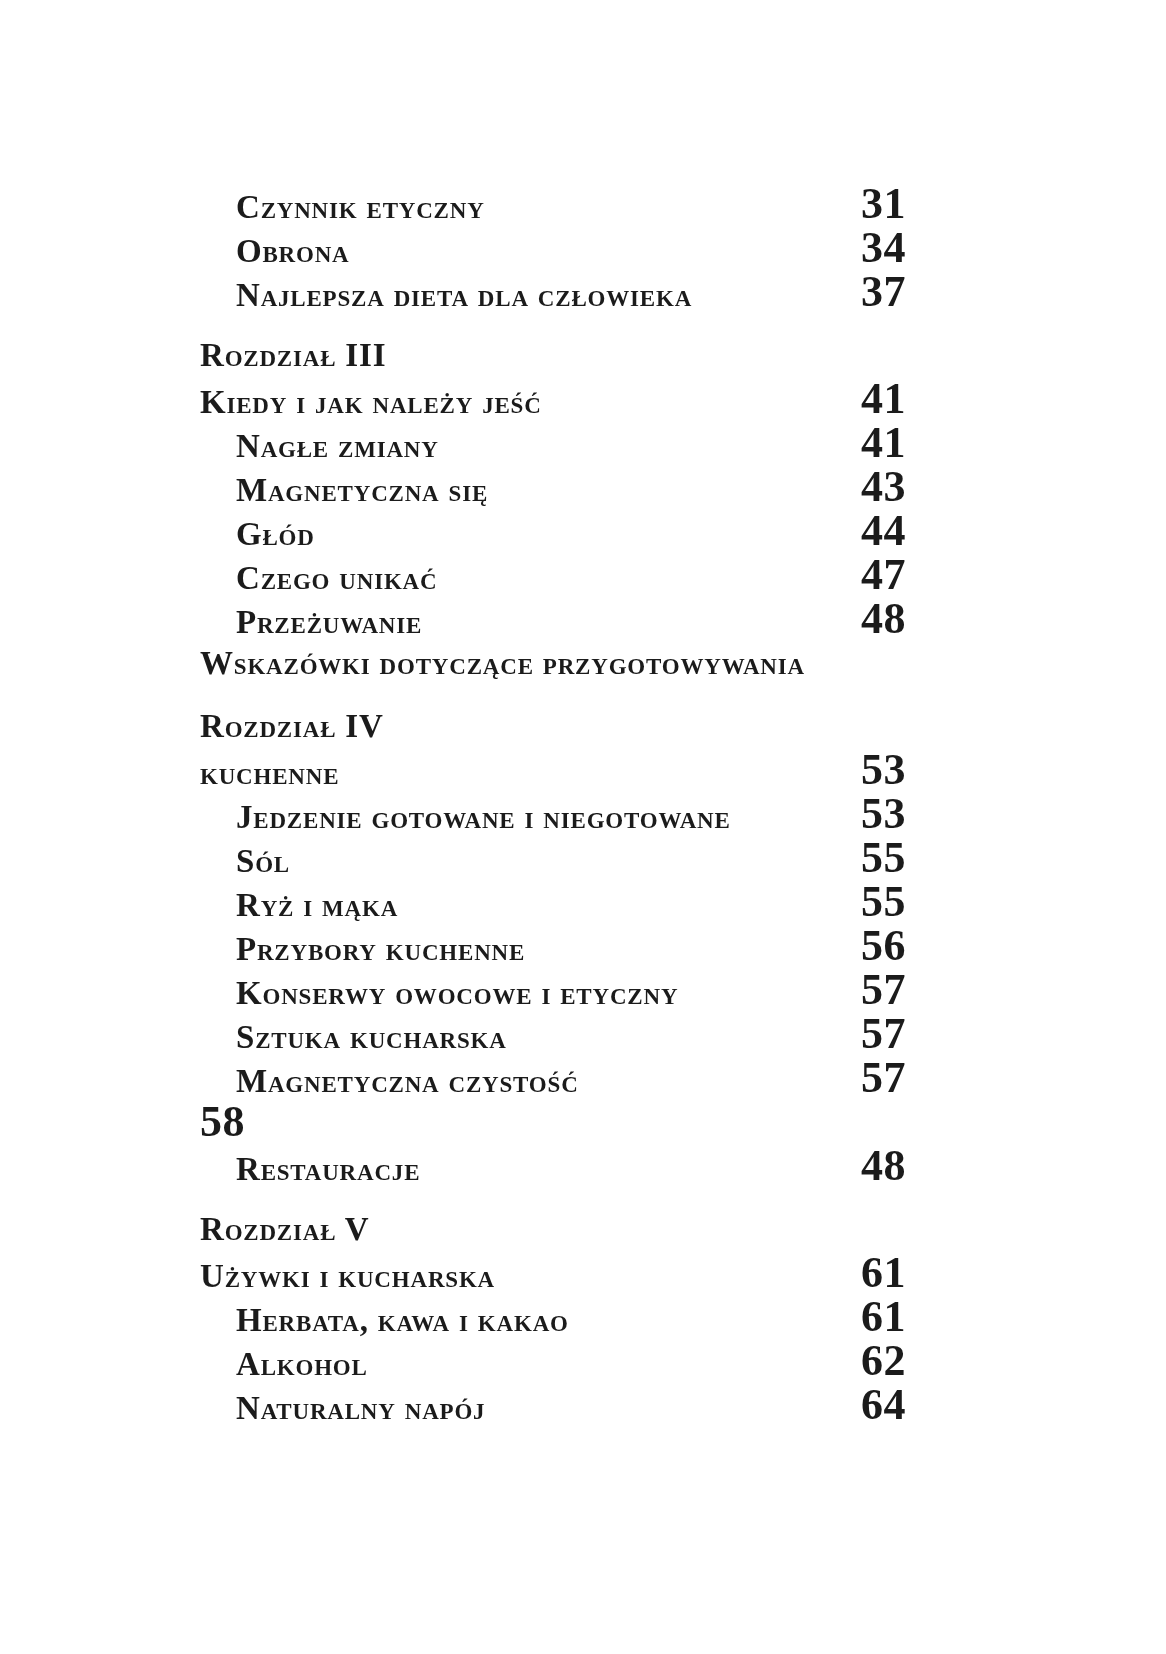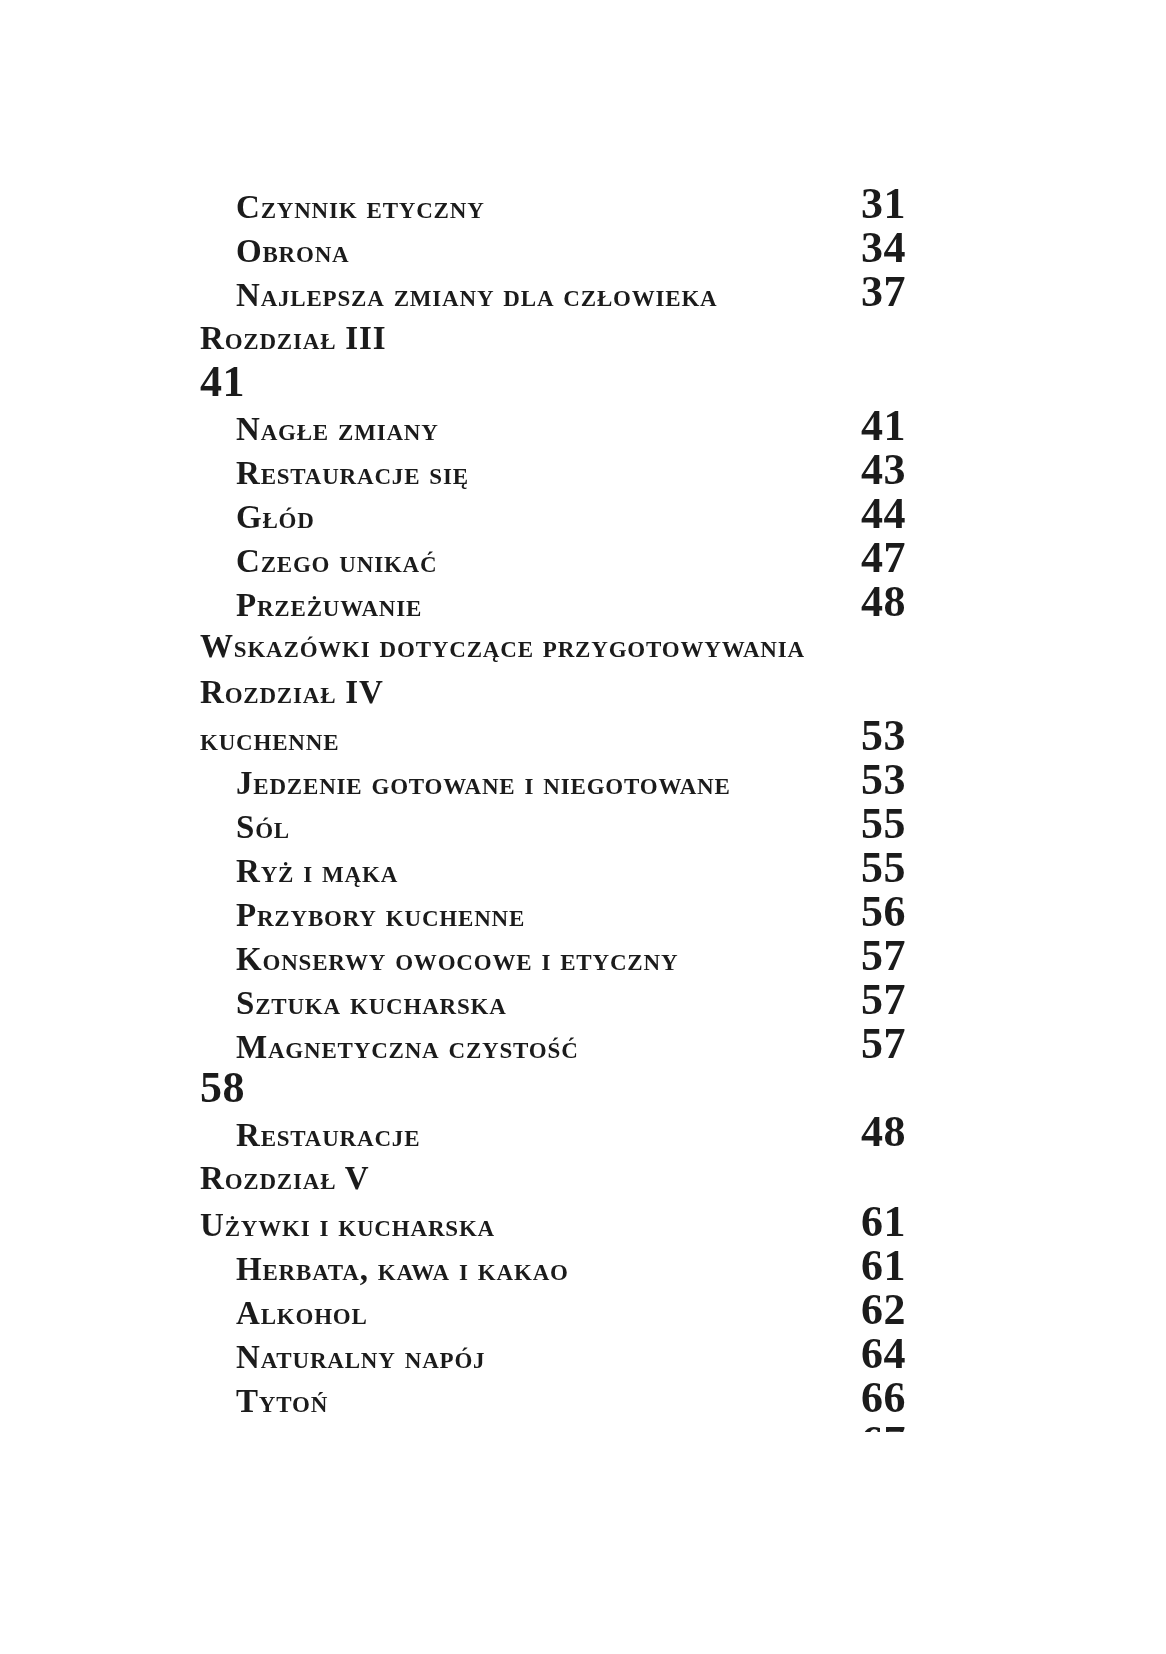--- a/index.html
+++ b/index.html
@@ -22,21 +22,21 @@
   }
   .toc-row {
     display: flex;
     justify-content: space-between;
     align-items: baseline;
     height: 44px;
     line-height: 44px;
     white-space: nowrap;
   }
   .toc-row.section-gap {
-    margin-top: 2px;
+    margin-top: 19px;
     text-align: right;
   }
   .entry {
     font-variant: small-caps;
     font-variant-caps: small-caps;
     font-weight: bold;
     font-size: 33px;
     color: #1b1b1b;
     letter-spacing: 0.8px;
   }
@@ -59,40 +59,41 @@
     <span class="entry">Czynnik etyczny</span>
     <span class="pagenum">31</span>
   </div>
 
   <div class="toc-row indented">
     <span class="entry">Obrona</span>
     <span class="pagenum">34</span>
   </div>
 
   <div class="toc-row indented">
-    <span class="entry">Najlepsza zmiany dla człowieka</span>
+    <span class="entry">Najlepsza dieta dla człowieka</span>
     <span class="pagenum">37</span>
   </div>
 
   <div class="toc-row section-gap">
     <span class="entry">Rozdział III</span>
     <span class="pagenum"></span>
   </div>
 
   <div class="toc-row">
+    <span class="entry">Kiedy i jak należy jeść</span>
     <span class="pagenum">41</span>
   </div>
 
   <div class="toc-row indented">
     <span class="entry">Nagłe zmiany</span>
     <span class="pagenum">41</span>
   </div>
 
   <div class="toc-row indented">
-    <span class="entry">Restauracje się</span>
+    <span class="entry">Magnetyczna się</span>
     <span class="pagenum">43</span>
   </div>
 
   <div class="toc-row indented">
     <span class="entry">Głód</span>
     <span class="pagenum">44</span>
   </div>
 
   <div class="toc-row indented">
     <span class="entry">Czego unikać</span>

